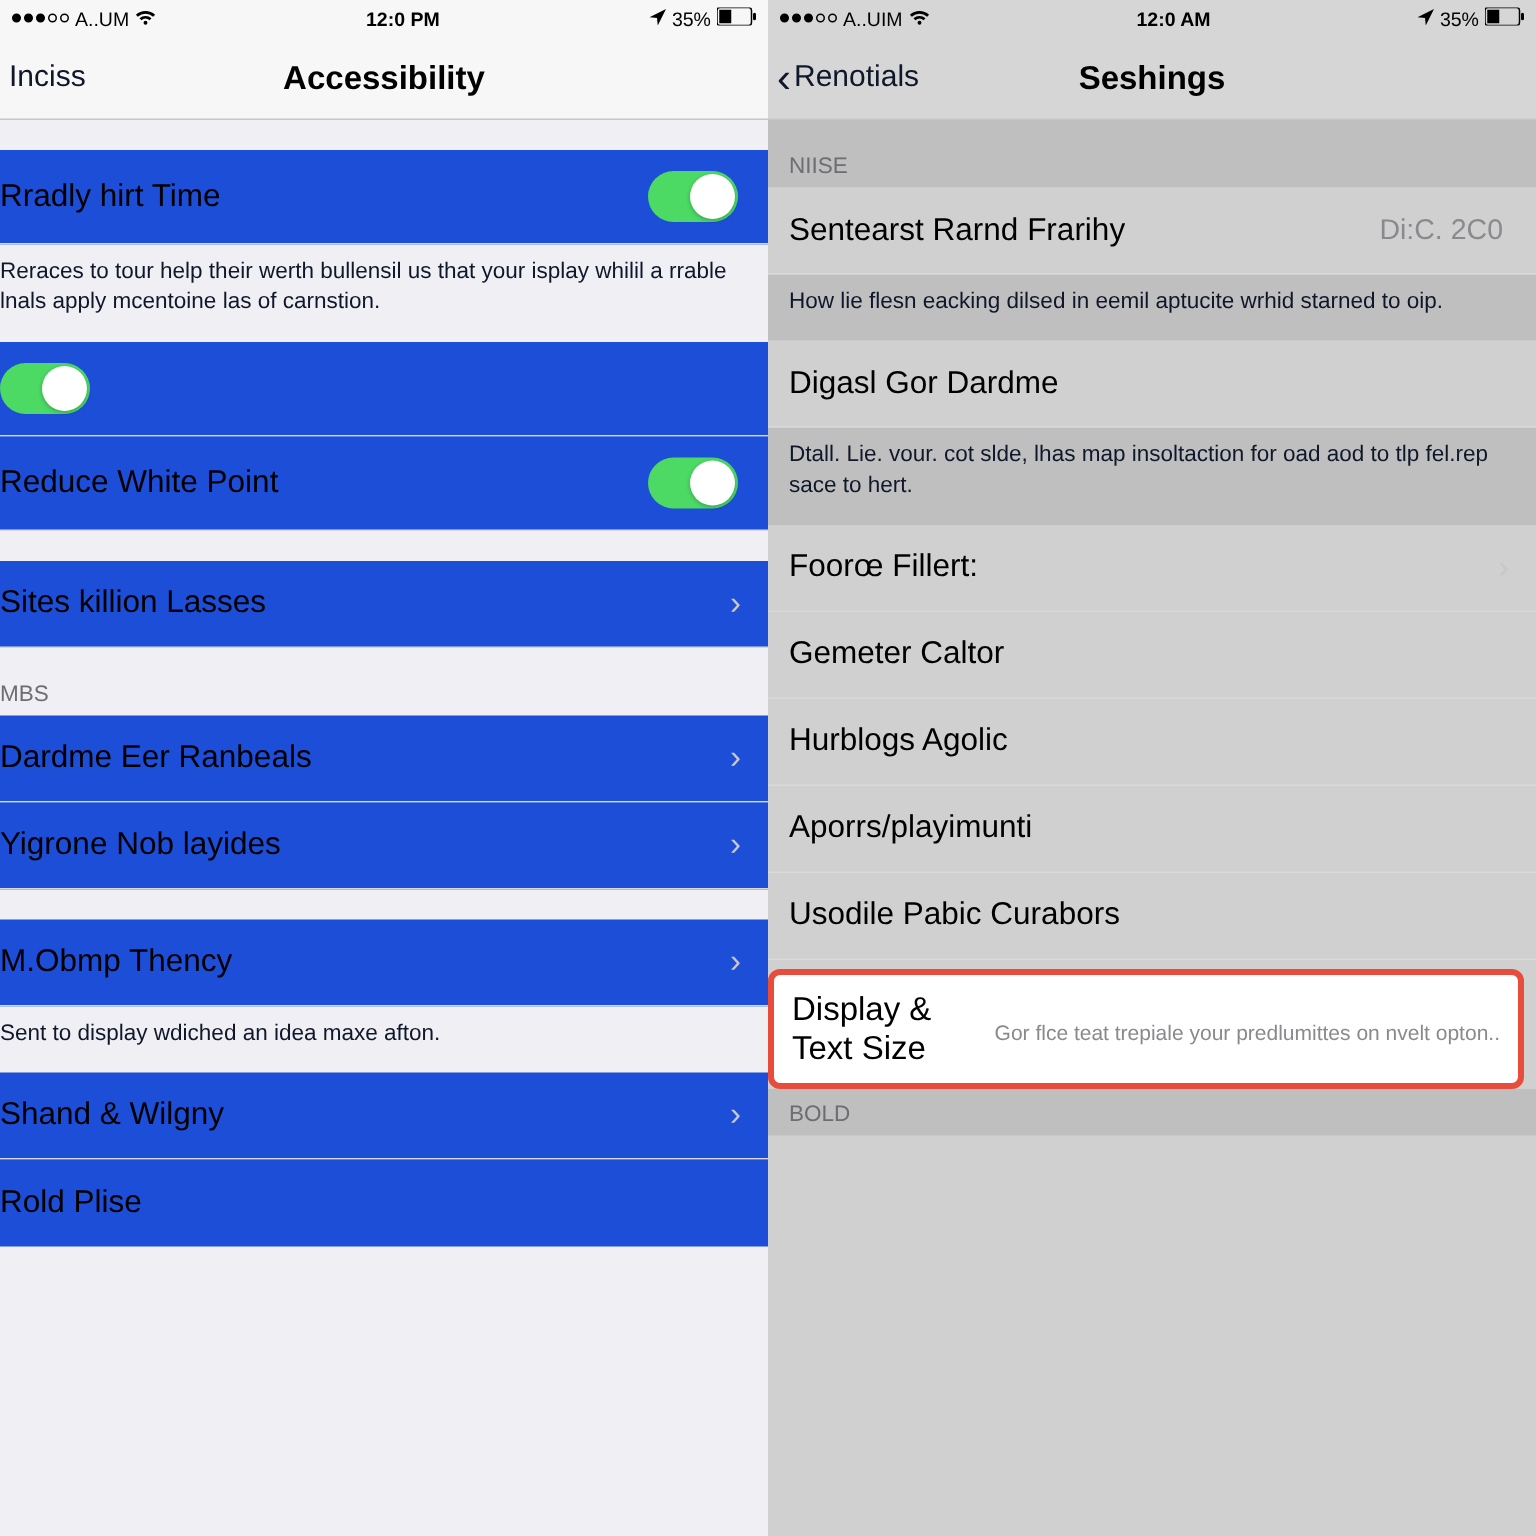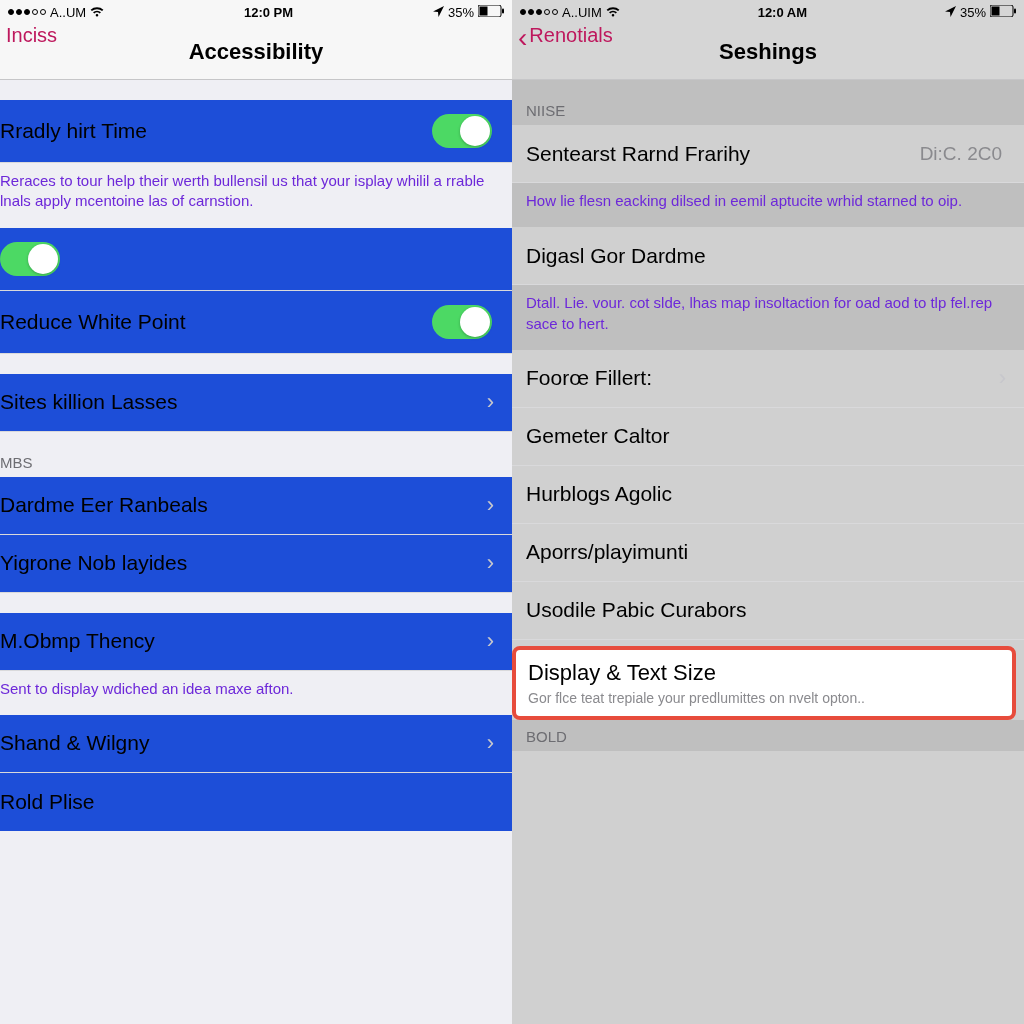--- a/index.html
+++ b/index.html
@@ -52,22 +52,22 @@
   height: 56px;
   display:flex; align-items:center; justify-content:center;
   position:relative;
   border-bottom:1px solid #c6c6c8;
   background: #f7f7f7;
 }
 .right-phone .nav-bar { background:#d6d6d6; }
 .nav-title { font-size: 22px; font-weight:600; }
 .nav-back {
   position:absolute; left:6px; top:0; bottom:0;
-  display:flex; 
-  color:#be185d; font-size:20px;
+  display:flex; align-items:center;
+  color:#0f172a; font-size:20px;
   gap:2px;
 }
 .chev { font-size:28px; line-height:1; font-weight:300; }
 
 
 .list {
   flex:1;
   overflow:hidden;
   background:#efeff4;
 }
@@ -80,21 +80,21 @@
   font-size: 21px;
   color:#000;
   position:relative;
 }
 .cell .label { flex:1; }
 .cell .detail { color:#8a8a8e; font-size:19px; margin-right:8px; }
 .cell .chev-right { color:#c7c7cc; font-size:22px; padding-right:4px; }
 
 .footer-text {
   font-size:15px;
-  color:#6d28d9;
+  color:#0f172a;
   padding: 8px 14px 16px 0;
   line-height:1.35;
   background:#efeff4;
 }
 .right-phone .footer-text { background:#bfbfbf; }
 
 .section-header {
   font-size:15px;
   color:#6d6d72;
   padding: 22px 14px 6px 0;
@@ -113,22 +113,22 @@
   position:absolute; top:2px; right:2px;
   box-shadow:0 1px 3px rgba(0,0,0,.25);
 }
 
 .highlight-cell {
   background:#fff !important;
   border:4px solid #e74c3c;
   border-radius:8px;
   margin:6px 8px 0 0;
   padding:10px 12px;
-  flex-direction:column;
-  align-items:flex-start;
+  flex-direction:row;
+  align-items:center;
 }
 .highlight-cell .label { font-size:22px; font-weight:400; color:#000; }
 .highlight-cell .sub { font-size:14px; color:#8a8a8e; margin-top:4px; }
 
 .spacer-gap {
   height:20px;
   background:#efeff4;
 }
 </style>
 </head>

